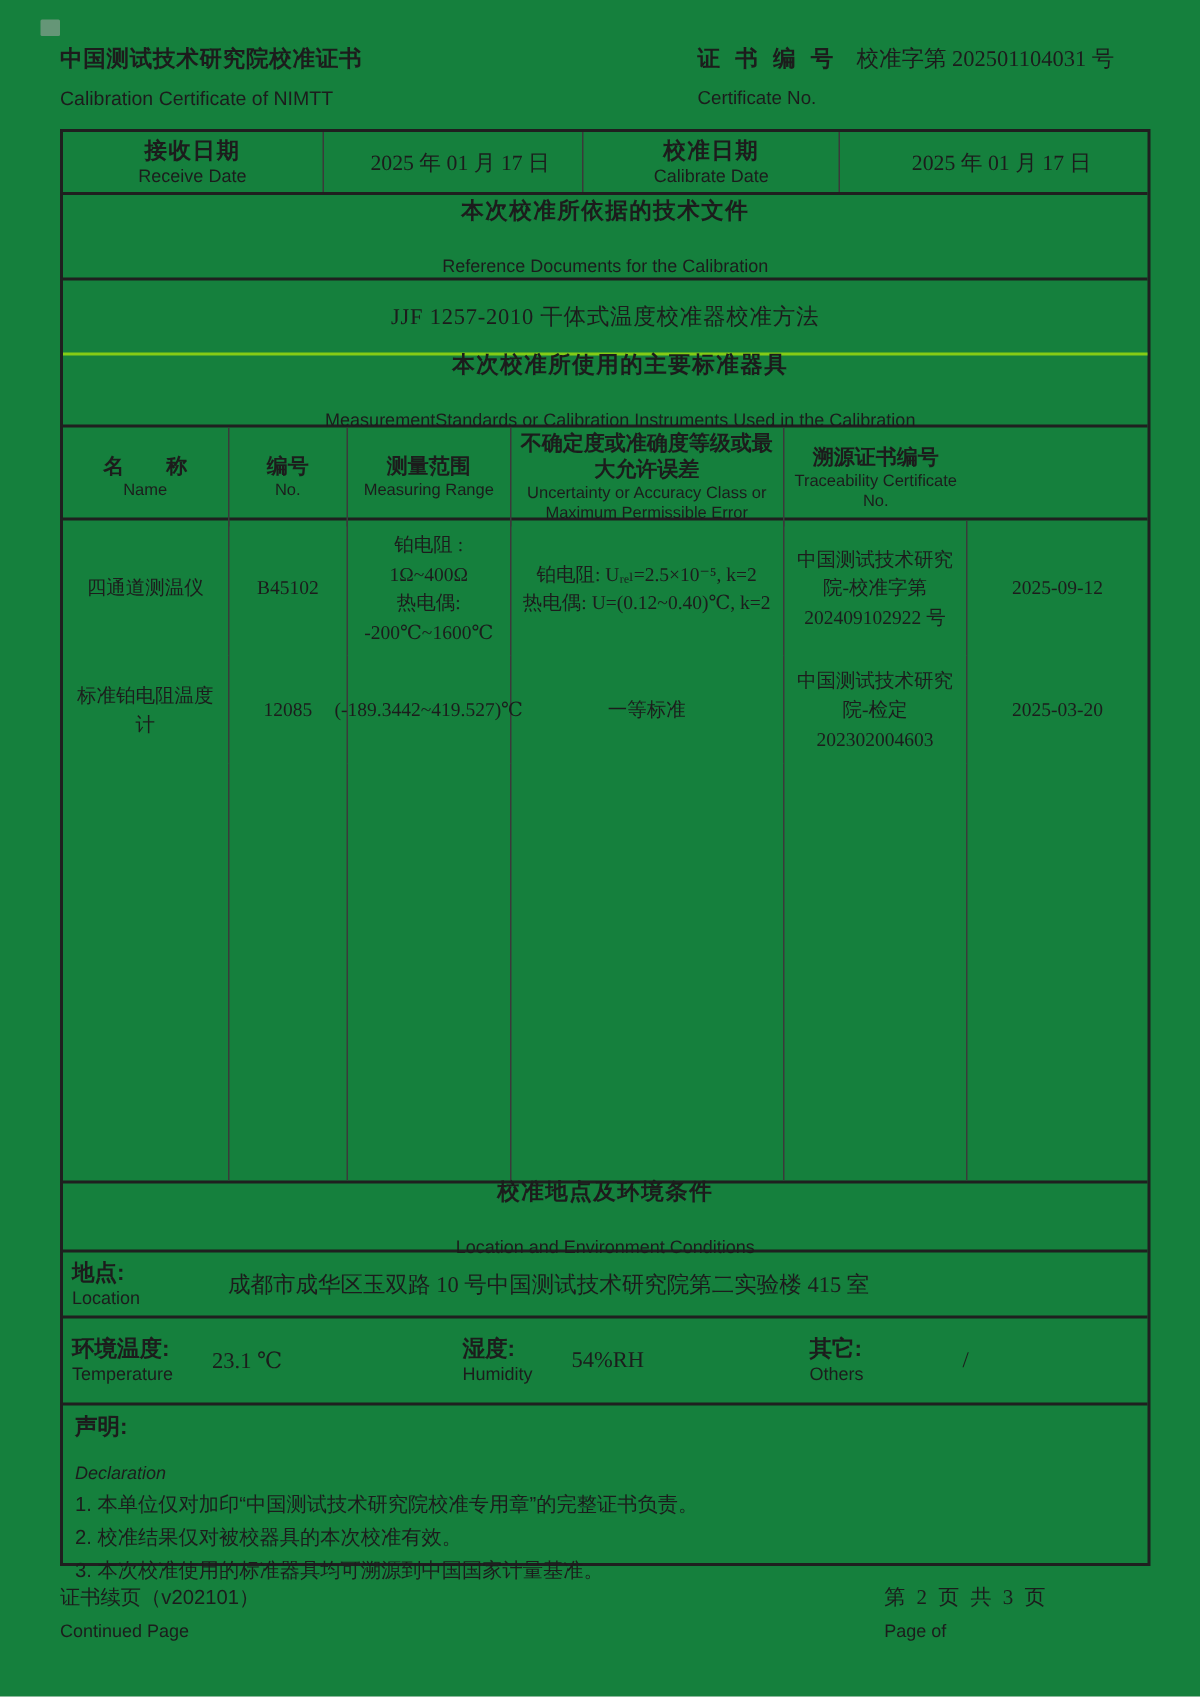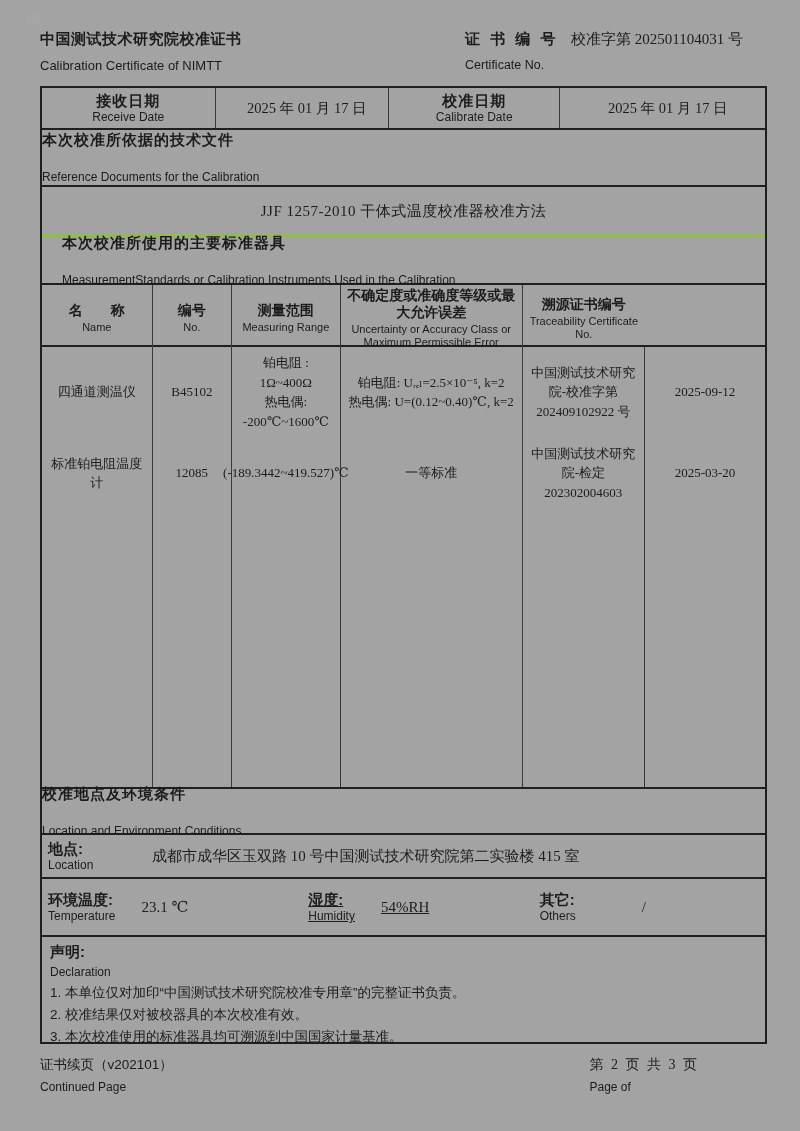--- a/index.html
+++ b/index.html
@@ -1,16 +1,16 @@
 <!DOCTYPE html>
 <html><head>
 <meta charset="utf-8">
 <style>
   html,body{margin:0;padding:0;background:#e8e8e8;}
-  .page{width:800px;height:1131px;background:#a3a3a3;position:relative;margin:0 auto;
+  .page{width:800px;height:1131px;background:#15803d;position:relative;margin:0 auto;
         font-family:"Liberation Sans","DejaVu Sans",sans-serif;color:#1c1c1c;overflow:hidden;}
   .content{position:absolute;left:40px;top:30px;width:727px;}
 
   .scan-artifact{position:absolute;left:27px;top:13px;width:13px;height:11px;background:#a8a8a8;opacity:.55;border-radius:1px;}
 
   
   .doc-header{display:flex;justify-content:space-between;height:52px;}
   .t-zh{font-size:15px;font-weight:bold;letter-spacing:.5px;}
   .t-en{font-size:13px;margin-top:9px;}
   .h-right{width:302px;}
@@ -25,21 +25,21 @@
 
   
   .dates-row{display:grid;grid-template-columns:24% 24% 23.7% auto;height:42px;border-bottom:2px solid #1f1f1f;}
   .dates-row > .cell{border-right:1px solid #3a3a3a;display:flex;flex-direction:column;justify-content:center;align-items:center;min-width:0;}
   .dates-row > .cell:last-child{border-right:none;}
   .lz{font-size:15px;font-weight:bold;letter-spacing:1px;line-height:17px;}
   .le{font-size:12px;margin-top:1px;font-weight:normal;line-height:14px;}
   .value-cell{align-items:flex-start;padding-left:10px;font-family:"Liberation Serif","DejaVu Serif",serif;font-size:14.5px;}
 
   
-  .sec-head{display:flex;flex-direction:column;align-items:flex-start;justify-content:center;border-bottom:2px solid #1f1f1f;}
+  .sec-head{display:flex;flex-direction:column;align-items:center;justify-content:center;border-bottom:2px solid #1f1f1f;}
   .sec-ref{height:57px;}
   .sec-std{height:48px;padding-left:20px;}
   .sec-env{height:46px;}
   .sec-zh{font-size:15px;font-weight:bold;letter-spacing:1px;}
   .sec-en{font-size:12px;margin-top:20px;}
 
   .ref-doc{height:50px;border-bottom:2px solid #84cc16;display:flex;align-items:center;justify-content:center;
            font-family:"Liberation Serif","DejaVu Serif",serif;font-size:15px;letter-spacing:.5px;}
 
   
@@ -61,28 +61,28 @@
 
   
   .loc-row{height:44px;border-bottom:2px solid #1f1f1f;display:flex;align-items:center;}
   .loc-label{padding-left:6px;width:104px;flex:none;}
   .loc-label .lz,.env-label .lz,.decl .lz{letter-spacing:0;text-align:left;}
   .loc-value{font-family:"Liberation Serif","DejaVu Serif",serif;font-size:15px;}
 
   .env-row{height:58px;border-bottom:2px solid #1f1f1f;display:flex;align-items:center;}
   .env-group{display:flex;align-items:center;min-width:0;}
   .env-g1{width:36%;}
-  .env-g2{width:32%;text-decoration:underline;}
+  .env-g2{width:32%;}
   .env-g3{flex:1;gap:40px;}
   .env-label{padding-left:6px;}
   .env-value{font-family:"Liberation Serif","DejaVu Serif",serif;font-size:15px;margin-left:26px;}
 
   
   .decl{height:105px;padding:6px 8px 0;}
-  .decl .le{margin-top:5px;}
+  .decl .le{margin-top:15px;font-style:italic;}
   .decl-items{margin-top:3px;}
   .decl-item{font-size:13.5px;line-height:22px;}
 
   
   .doc-footer{display:flex;justify-content:space-between;margin-top:12px;}
   .fz{font-size:13.5px;}
   .fe{font-size:12px;margin-top:6px;}
   .f-right{padding-right:68px;}
   .f-right .fz{font-family:"Liberation Serif","DejaVu Serif",serif;font-size:14px;letter-spacing:2px;}
 </style>

